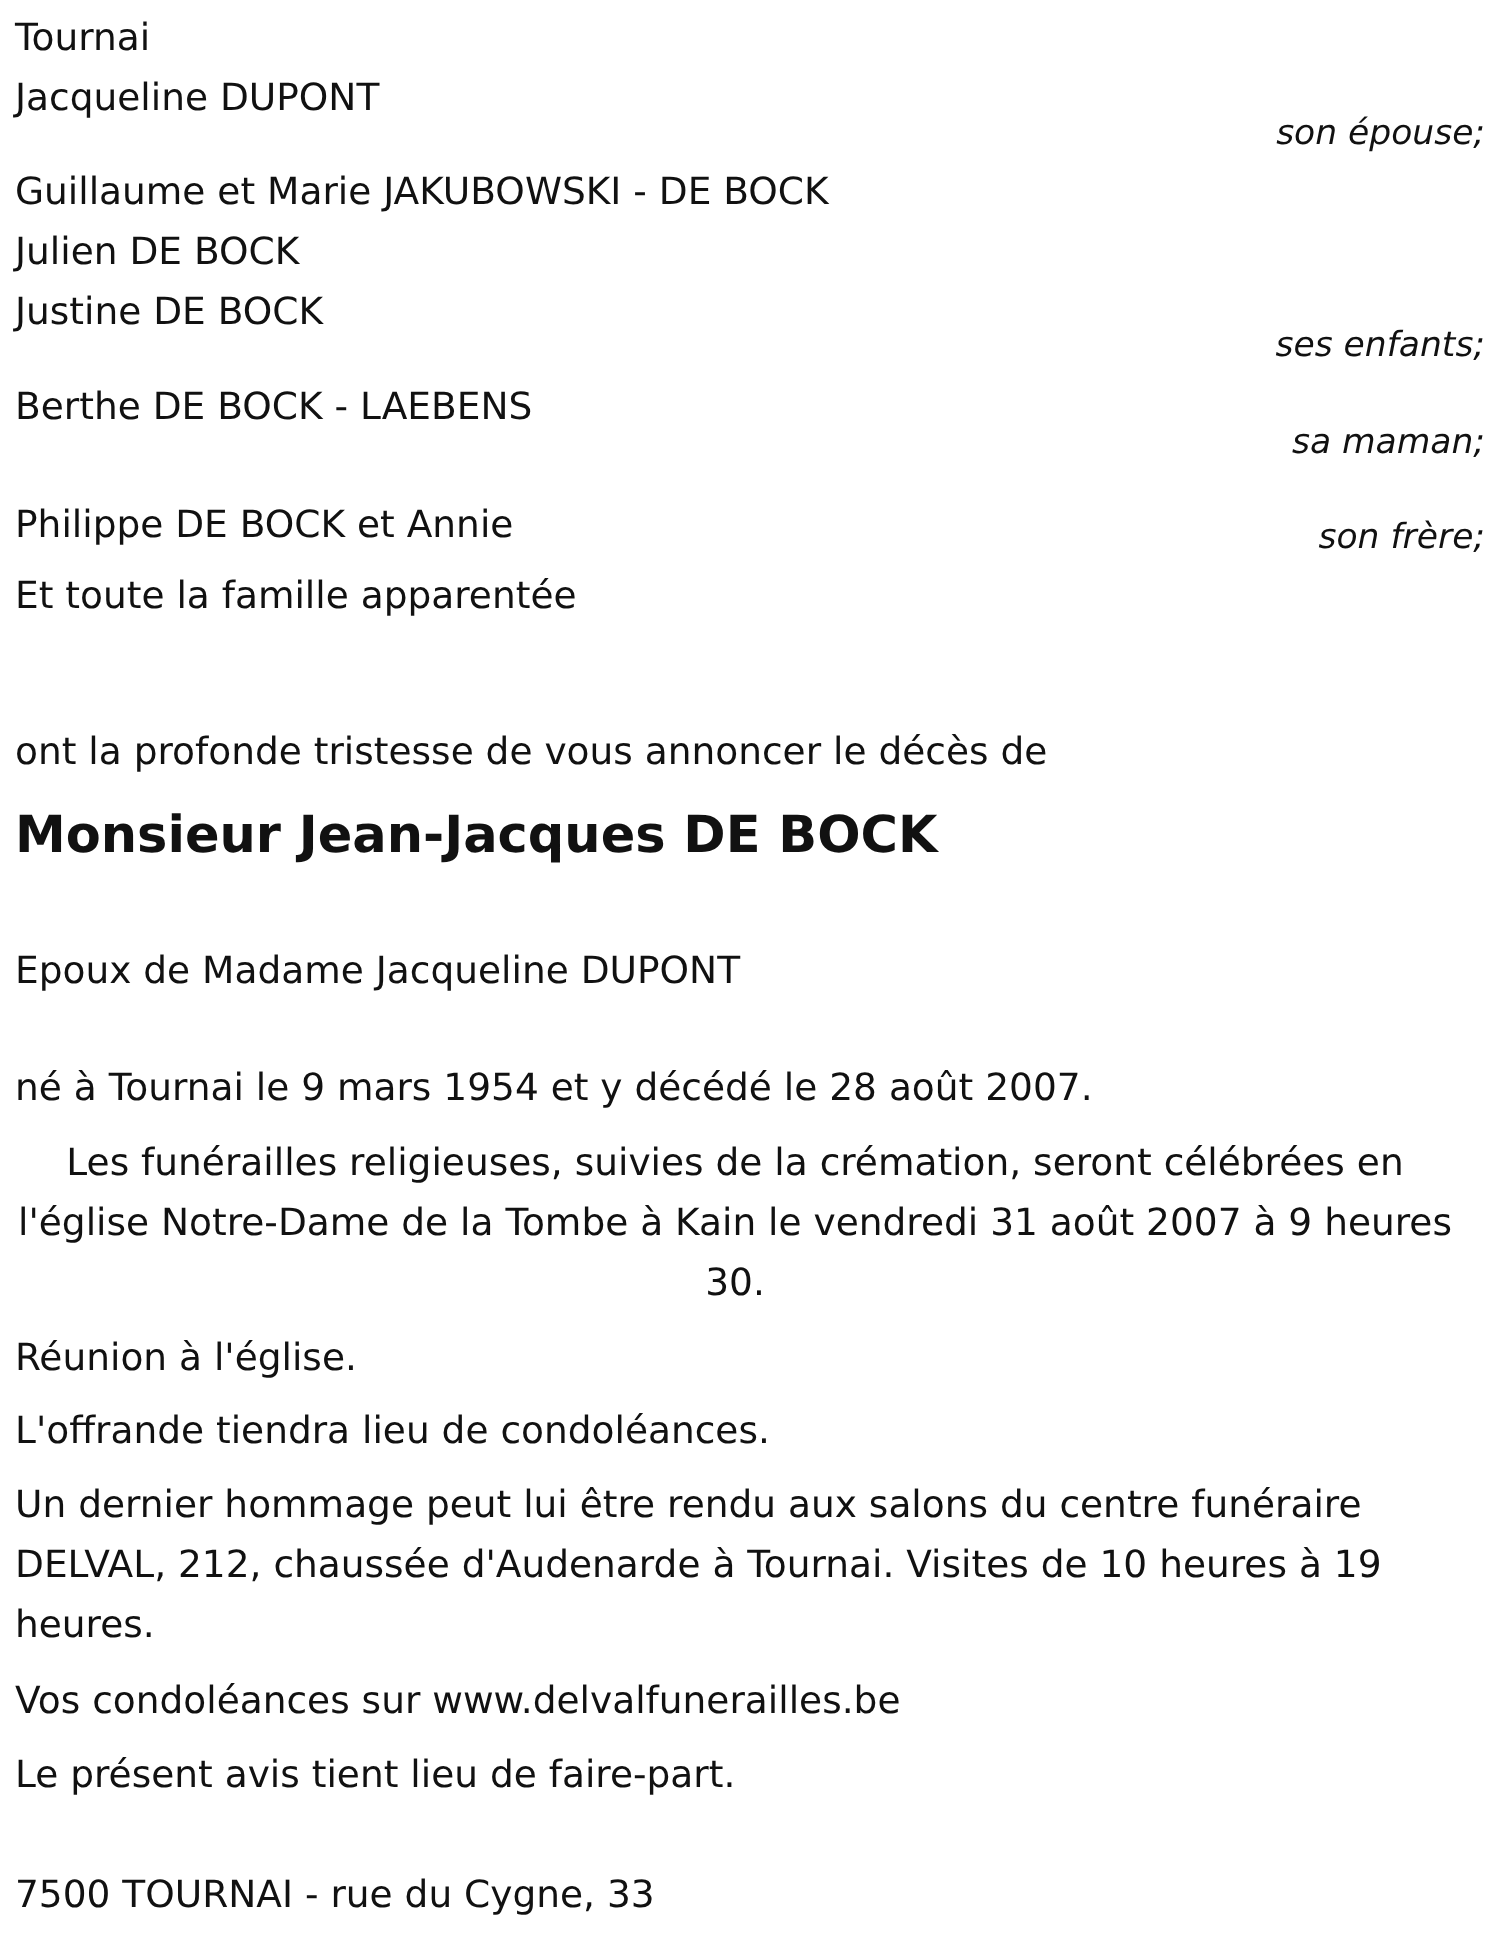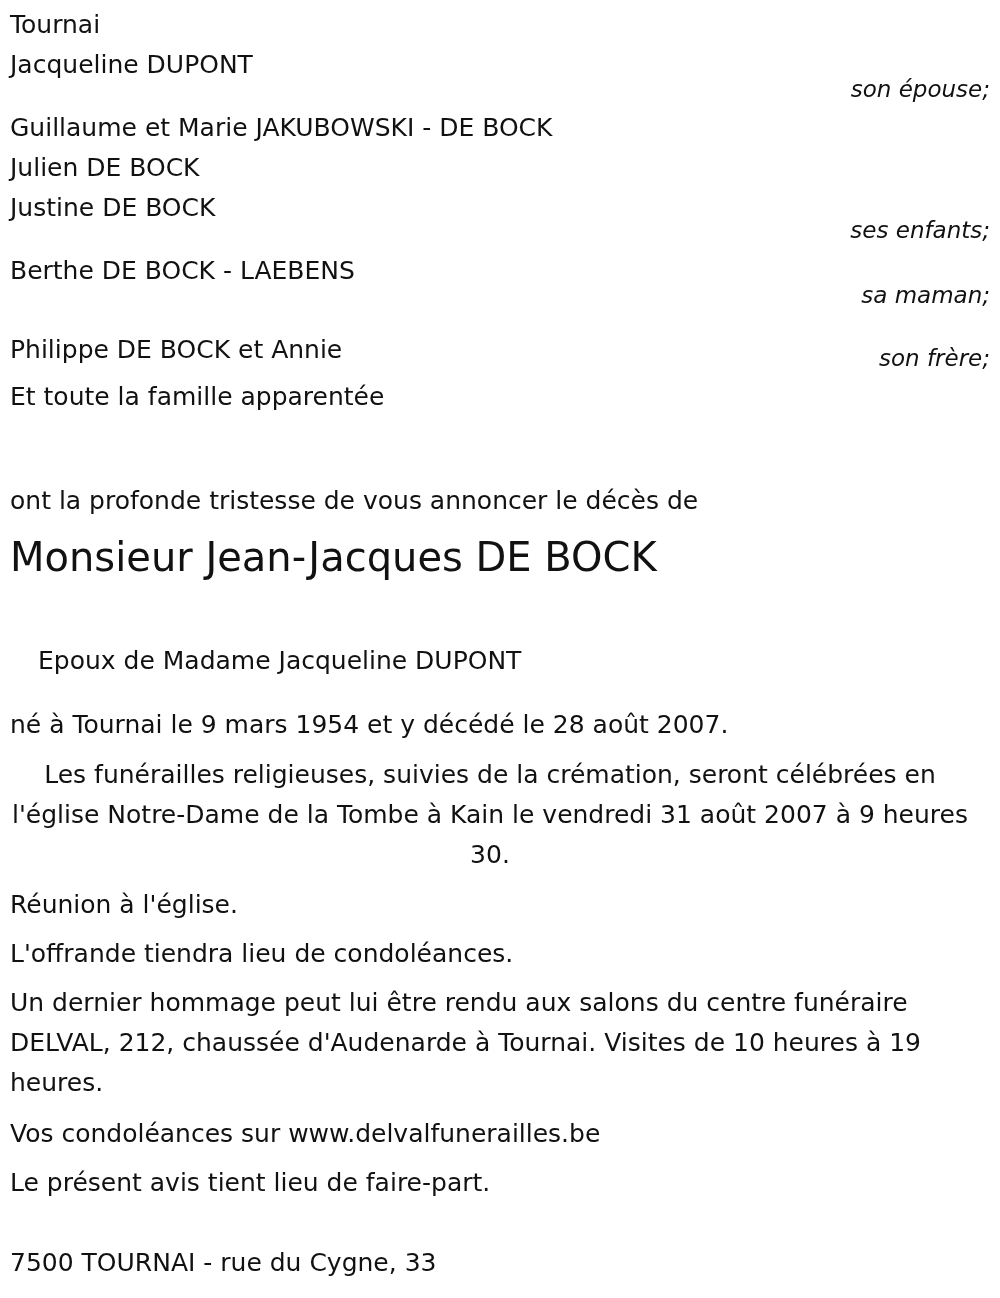--- a/index.html
+++ b/index.html
@@ -7,21 +7,21 @@
     width: 1000px;
     height: 1298px;
     overflow: hidden;
     font-family: "DejaVu Sans", sans-serif;
     color: #111111;
     position: relative;
   }
   .abs { position: absolute; white-space: nowrap; }
   .txt { font-size: 25px; line-height: 30px; left: 10px; }
   .rel { font-size: 23px; line-height: 28px; font-style: italic; right: 10px; text-align: right; }
-  .title { font-size: 40px; line-height: 40px; font-weight: normal; left: 10px; }
+  .title { font-size: 34px; line-height: 40px; font-weight: bold; left: 10px; }
   .para { position: absolute; left: 10px; width: 960px; font-size: 25px; line-height: 40px; white-space: normal; }
 </style>
 </head>
 <body>
 
 <div>
   <div class="abs txt" style="top:10px;">Tournai</div>
 
   <div class="abs txt" style="top:50px;">Jacqueline DUPONT</div>
   <div class="abs rel" style="top:75px;">son épouse;</div>
@@ -36,21 +36,21 @@
 
   <div class="abs txt" style="top:335px;">Philippe DE BOCK et Annie</div>
   <div class="abs rel" style="top:344px;">son frère;</div>
 
   <div class="abs txt" style="top:382px;">Et toute la famille apparentée</div>
 
   <div class="abs txt" style="top:486px;">ont la profonde tristesse de vous annoncer le décès de</div>
 
   <div class="abs title" style="top:537px;">Monsieur Jean-Jacques DE BOCK</div>
 
-  <div class="abs txt" style="top:646px;margin-left:28px;">Epoux de Madame Jacqueline DUPONT</div>
+  <div class="abs txt" style="top:632px;">Epoux de Madame Jacqueline DUPONT</div>
 
   <div class="para" style="top:705px;">né à Tournai le 9 mars 1954 et y décédé le 28 août 2007.</div>
   <div class="para" style="top:755px;text-align:center;">Les funérailles religieuses, suivies de la crémation, seront célébrées en l'église Notre-Dame de la Tombe à Kain le vendredi 31 août 2007 à 9 heures 30.</div>
   <div class="para" style="top:885px;">Réunion à l'église.</div>
   <div class="para" style="top:934px;">L'offrande tiendra lieu de condoléances.</div>
   <div class="para" style="top:983px;">Un dernier hommage peut lui être rendu aux salons du centre funéraire DELVAL, 212, chaussée d'Audenarde à Tournai. Visites de 10 heures à 19 heures.</div>
   <div class="para" style="top:1114px;">Vos condoléances sur www.delvalfunerailles.be</div>
   <div class="para" style="top:1163px;">Le présent avis tient lieu de faire-part.</div>
 
   <div class="abs txt" style="top:1248px;">7500 TOURNAI - rue du Cygne, 33</div>

